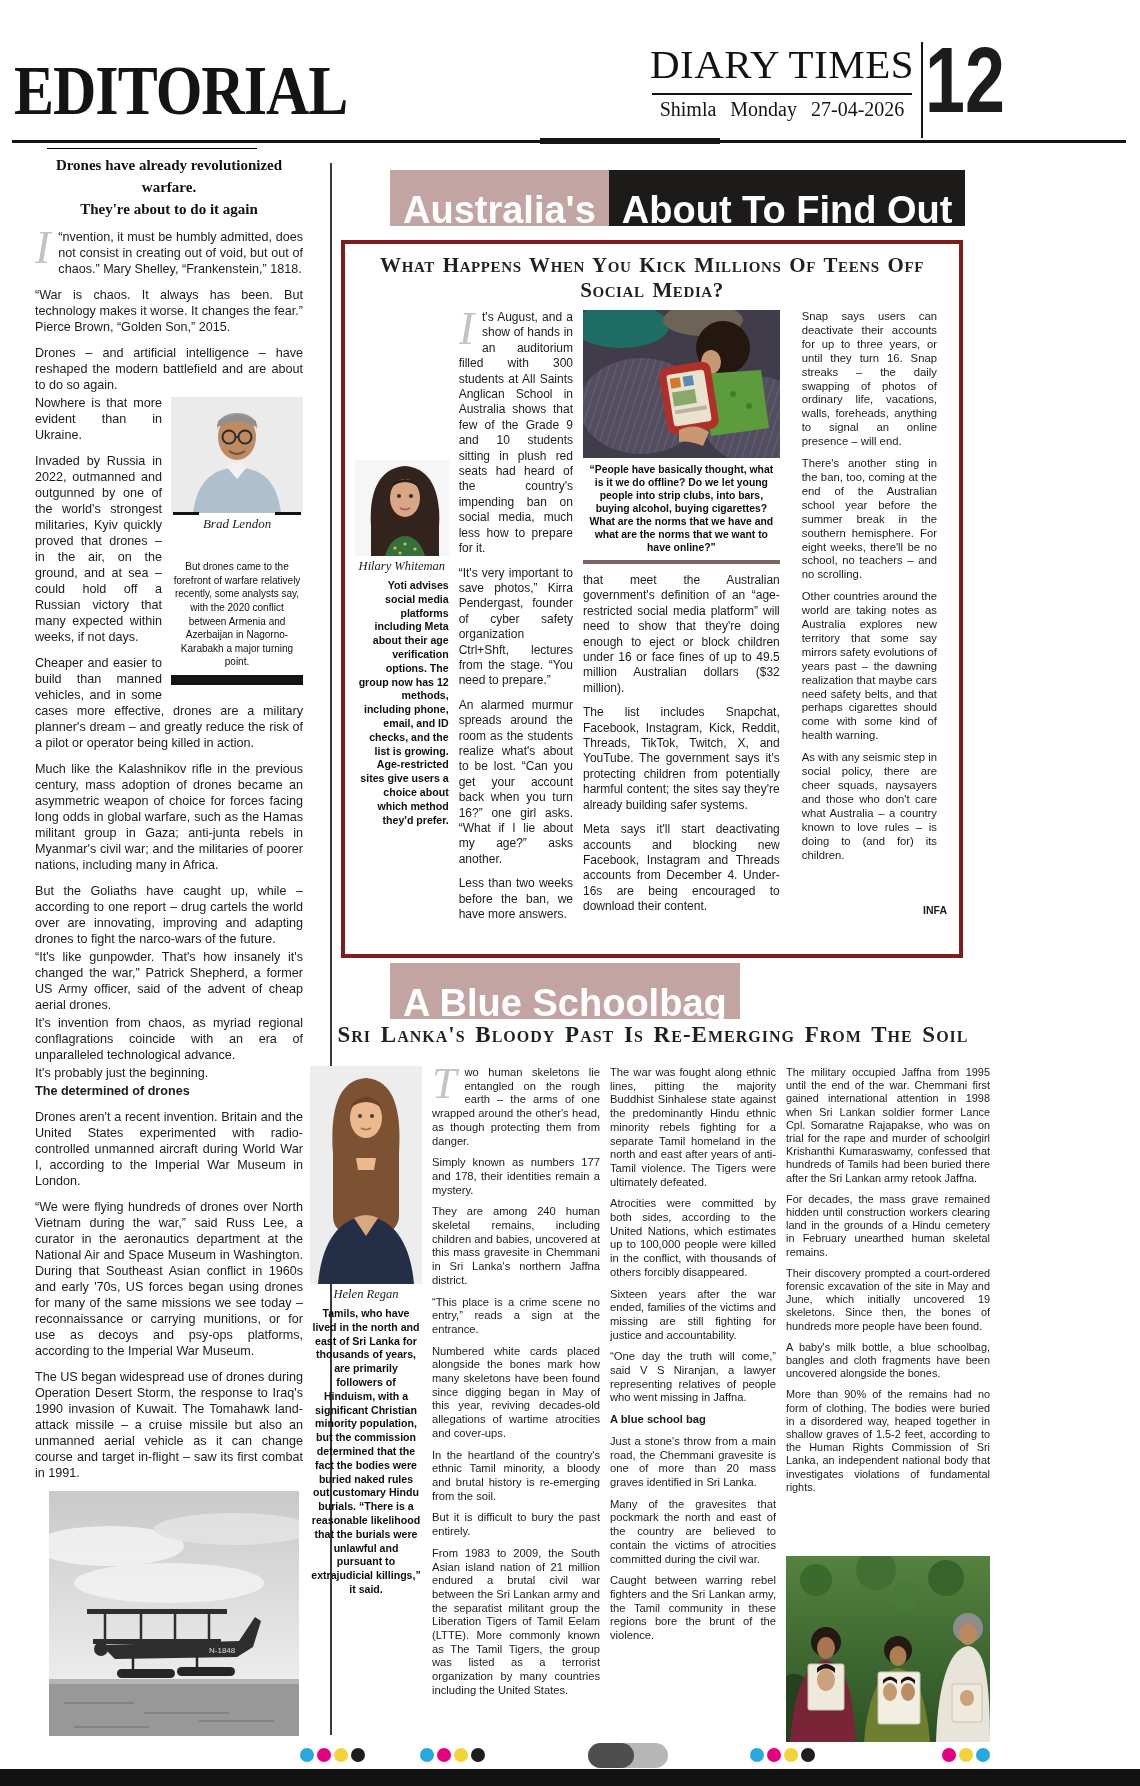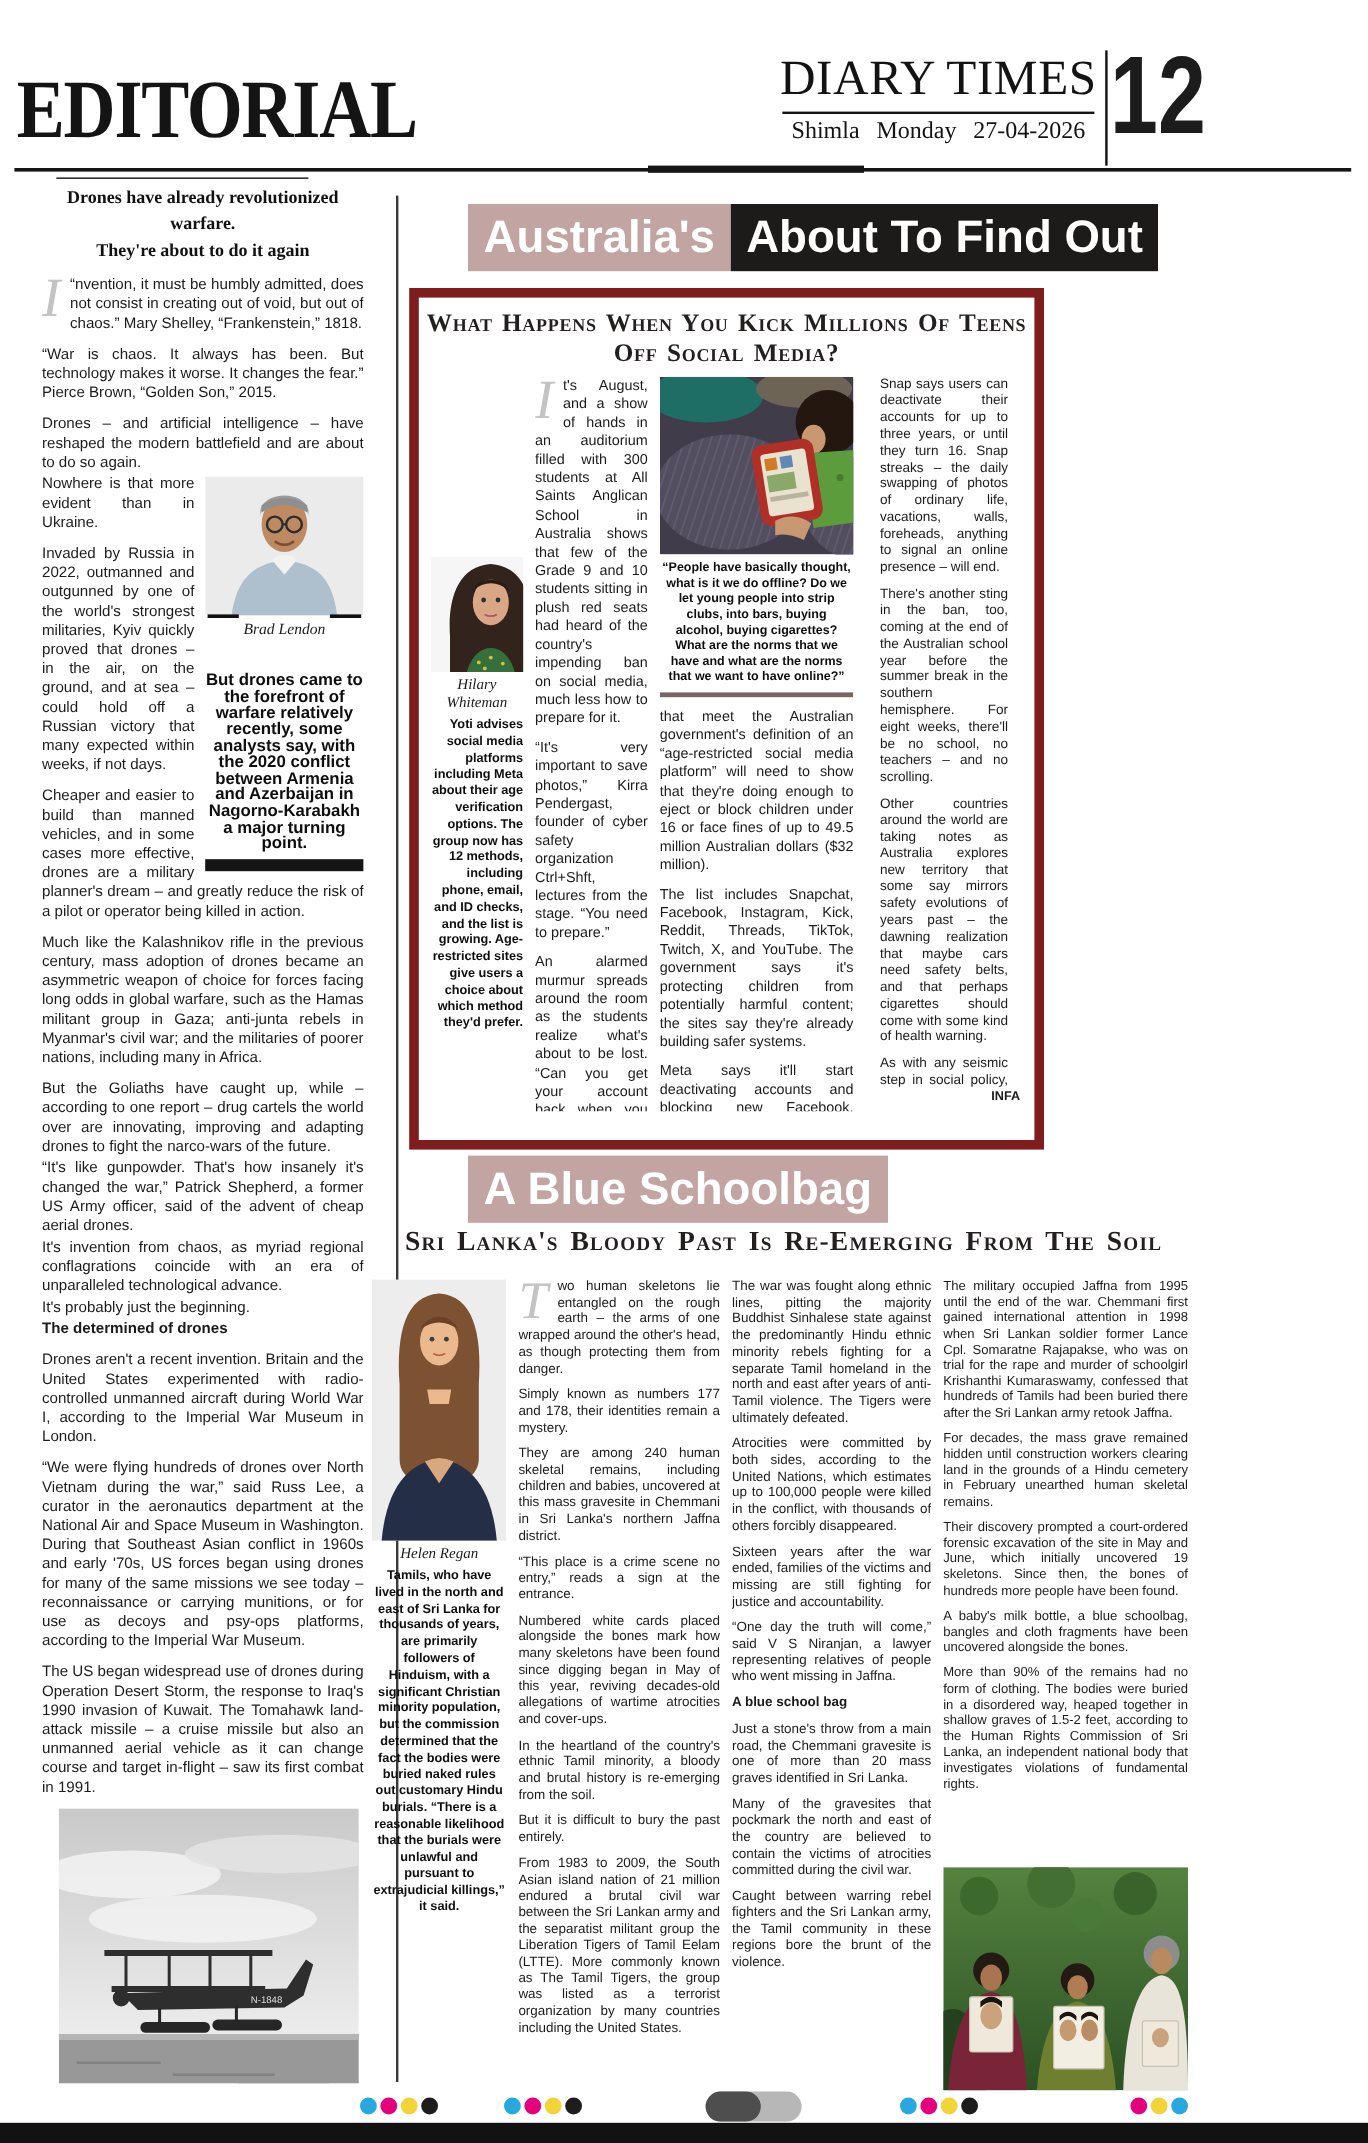--- a/index.html
+++ b/index.html
@@ -33,29 +33,29 @@
   .ed-body p.tight{margin-bottom:2px;}
   .dropcap{float:left;font-family:"Liberation Serif",serif;font-style:italic;font-size:46px;
            line-height:34px;color:#c3c3c3;margin:2px 8px 0 0;}
   .ed-subhead{font-weight:700;margin:0 0 10px;text-align:left;}
   .inset{float:right;width:132px;margin:2px 0 6px 9px;text-align:center;}
   .inset svg{display:block;width:132px;height:116px;}
   .inset-name{font-family:"Liberation Serif",serif;font-style:italic;font-size:13px;margin:3px 0 2px;
               position:relative;}
   .inset-name::before,.inset-name::after{content:"";position:absolute;top:-4px;height:3px;width:26px;background:#111;}
   .inset-name::before{left:2px;} .inset-name::after{right:2px;}
-  .inset-cap{font-weight:700;font-size:14px;line-height:13.6px;color:#0e0e0e;margin-top:28px;}
+  .inset-cap{font-weight:400;font-size:10px;line-height:13.6px;color:#0e0e0e;margin-top:28px;}
   .inset-bar{height:10px;background:#141414;margin-top:6px;}
   .biplane-wrap{margin:6px 0 0 14px;margin-top:auto;}
   
-  .aus-frame{position:absolute;left:341px;top:240px;width:529px;height:718px;box-sizing:border-box;
-             border:8px solid #7f1d1d;background:#fff;}
+  .aus-frame{position:absolute;left:341px;top:240px;width:622px;height:718px;box-sizing:border-box;
+             border:4px solid #7f1d1d;background:#fff;}
   .headline-bar{position:absolute;display:flex;z-index:4;height:56px;}
   .aus-bar{left:390px;top:170px;}
-  .hl-seg{color:#fff;font-weight:700;font-size:38px;line-height:56px;padding:0 13px;white-space:nowrap;}
+  .hl-seg{color:#fff;font-weight:700;font-size:38px;line-height:56px;padding:12px 13px;white-space:nowrap;}
   .hl-mauve{background:#c2a5a3;}
   .hl-black{background:#1d1a1a;}
   .subheadline{font-family:"Liberation Serif",serif;font-weight:700;font-variant:small-caps;
                color:#241f1f;text-align:center;}
   .aus-sub{margin:9px 6px 5px;font-size:21px;letter-spacing:.6px;word-spacing:2px;}
   .aus-body{display:flex;gap:10px;padding:2px 10px 0;height:612px;}
   .aus-body>div{overflow:hidden;}
   .col-text{font-size:12px;line-height:15.4px;text-align:justify;}
   .col-text p{margin:0 0 9px;}
   .auth-col{width:100px;padding-top:150px;}

